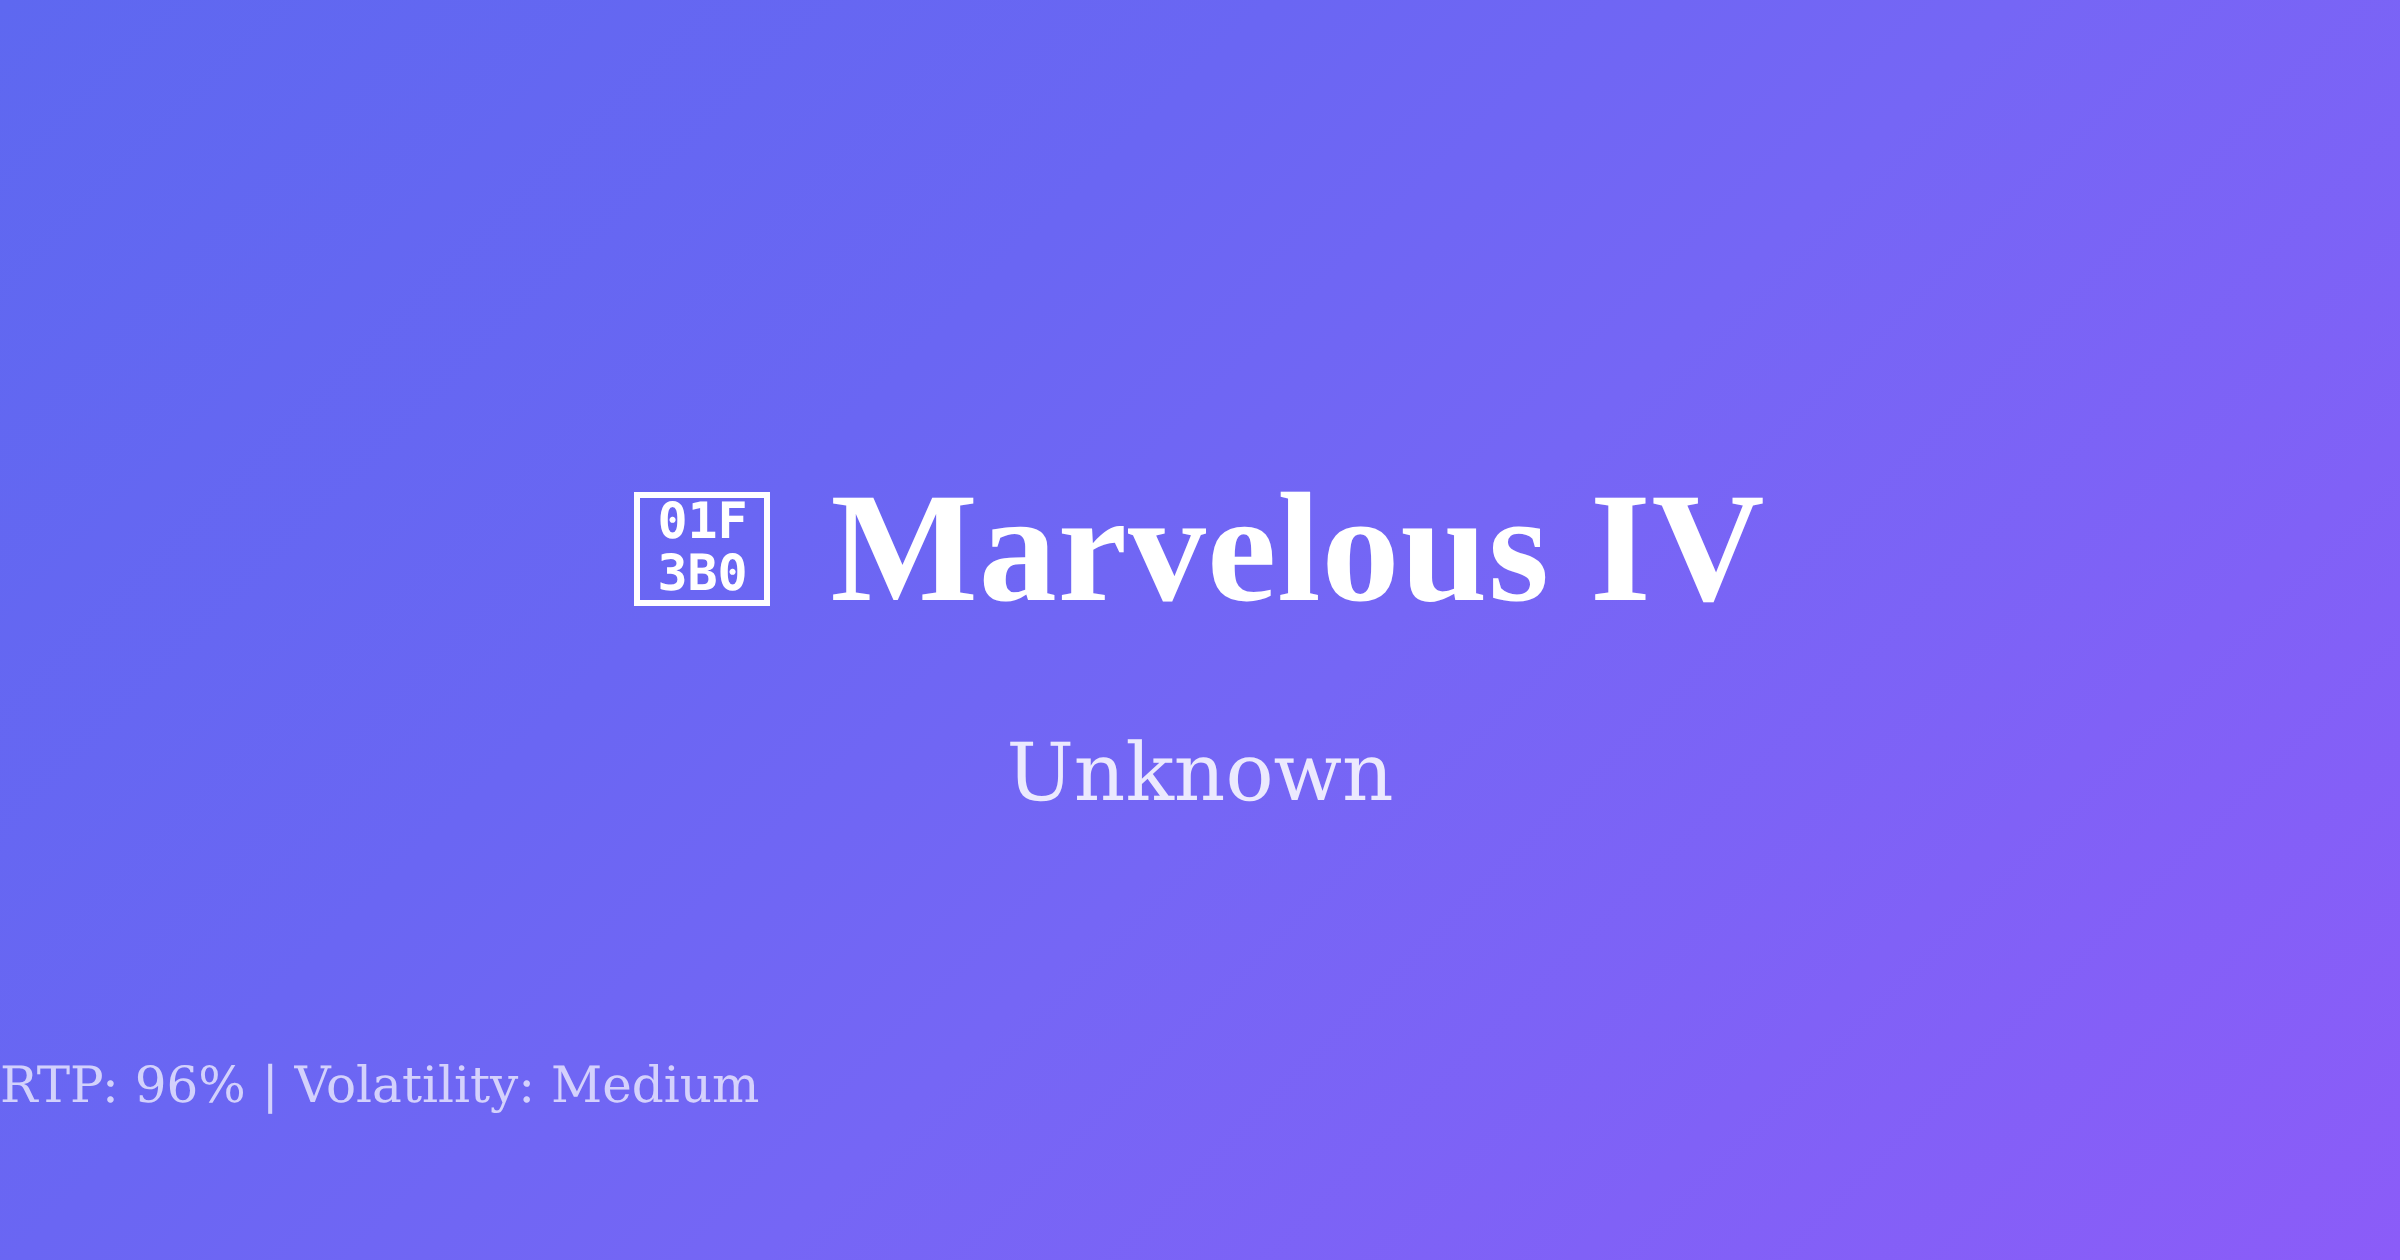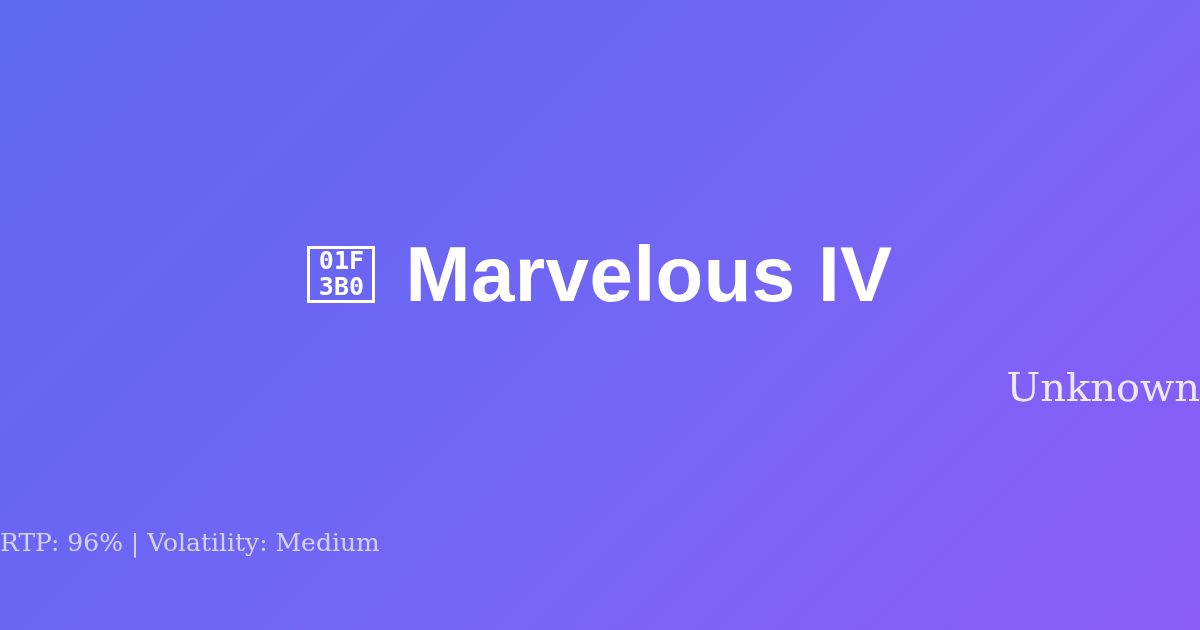--- a/index.html
+++ b/index.html
@@ -58,36 +58,36 @@
     font-size: 25px;
     font-weight: 700;
     letter-spacing: 0px;
     color: #ffffff;
     line-height: 26px;
     display: block;
     text-align: center;
   }
 
   .title-text {
-    font-family: Liberation Sans, sans-serif;
+    font-family: Liberation Serif, serif;
     font-weight: 700;
     font-size: 78px;
     line-height: 84px;
     color: #ffffff;
     letter-spacing: 0.5px;
     white-space: nowrap;
   }
 
   
   .subtitle {
     position: absolute;
     top: 363px;
     left: 0;
     right: 0;
-    text-align: right;
+    text-align: center;
     font-family: "DejaVu Serif", "Liberation Serif", serif;
     font-weight: 400;
     font-size: 40px;
     line-height: 48px;
     color: rgba(255, 255, 255, 0.86);
     white-space: nowrap;
   }
 
   
   .meta {

